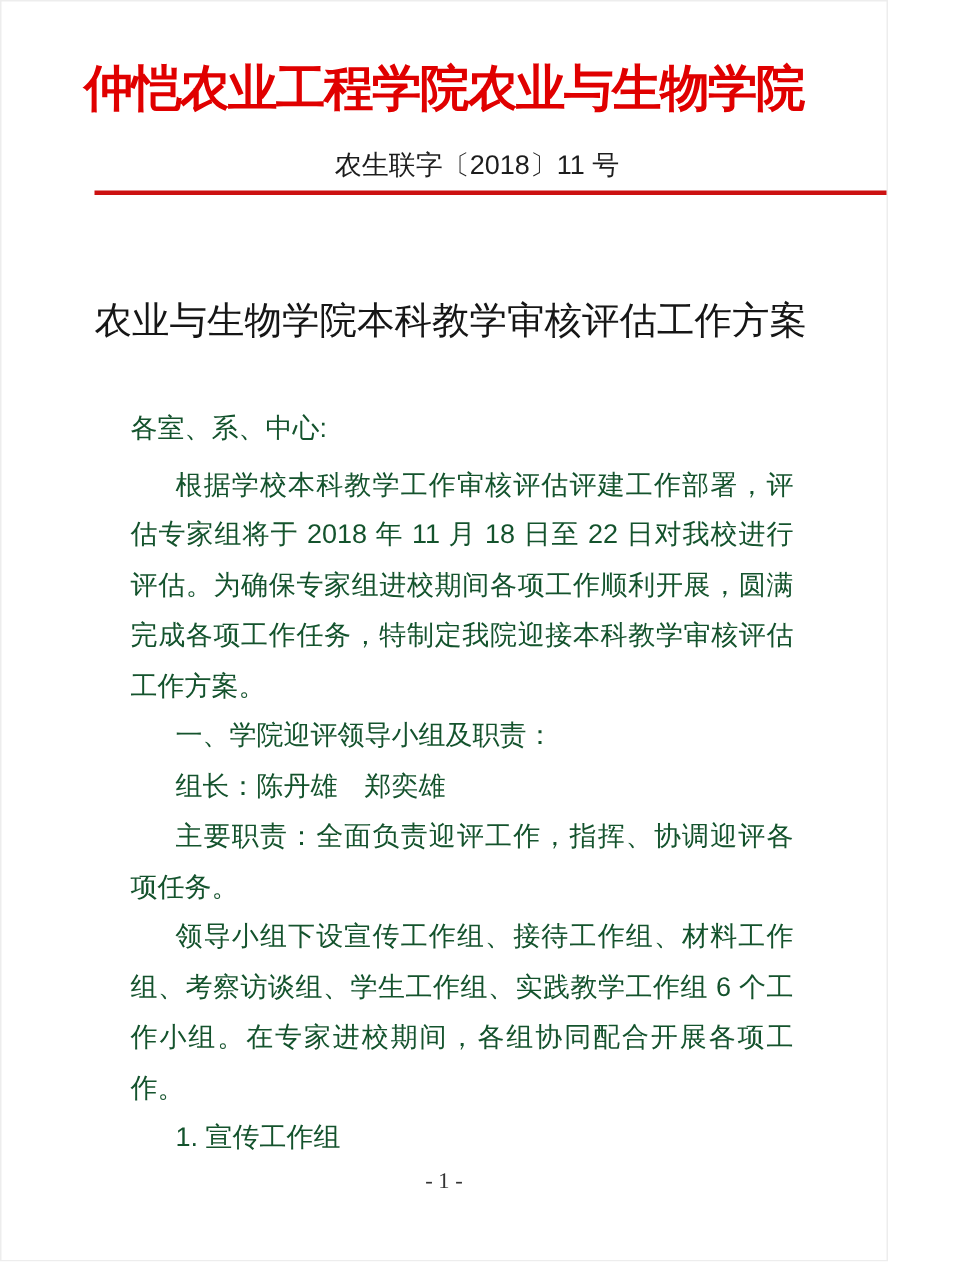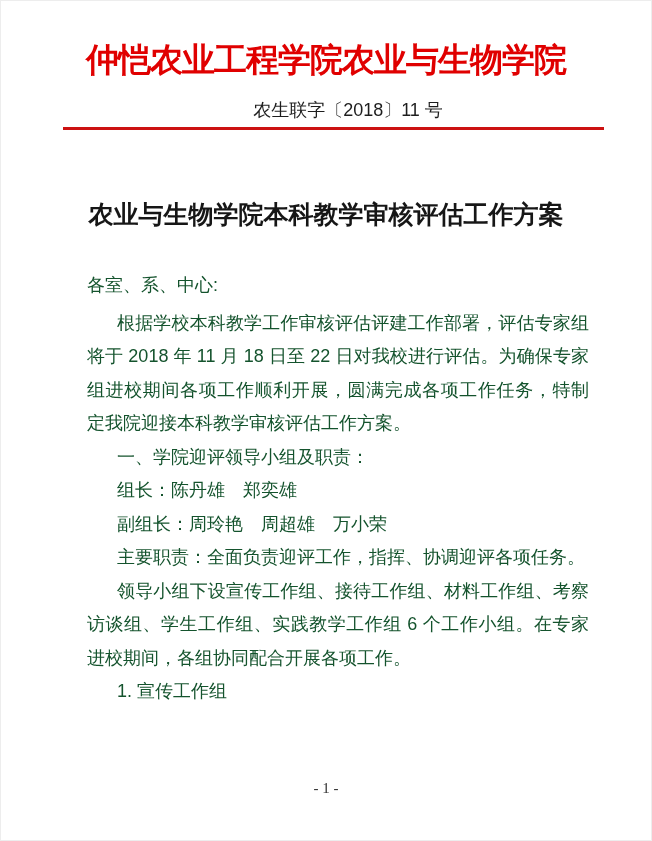--- a/index.html
+++ b/index.html
@@ -1,18 +1,18 @@
 <!DOCTYPE html>
 <html><head>
 <meta charset="utf-8">
 <style>
   html, body { margin: 0; padding: 0; background: #ffffff; }
   .page {
     position: relative;
-    width: 652px;
+    width: 592px;
     height: 841px;
     background: #ffffff;
     box-sizing: border-box;
     border: 1px solid #ededed;
     overflow: hidden;
     color: #212121;
     font-family: "Liberation Sans", sans-serif;
   }
   .institution {
     margin: 38px 8px 0;
@@ -37,21 +37,21 @@
     margin: 6px 0 0 62px;
     width: 541px;
     height: 3px;
     background: #cc1111;
   }
   .doc-title {
     margin: 67px 62px 0;
     text-align: center;
     font-size: 25px;
     line-height: 34px;
-    font-weight: bold;
+    font-weight: normal;
     color: #161616;
     white-space: nowrap;
   }
   .body-text {
     margin: 38px 62px 0 86px;
     font-size: 18px;
     line-height: 33.5px;
     color: #14532d;
     text-align: justify;
   }
@@ -80,21 +80,20 @@
 
   <div class="red-line"></div>
 
   <div class="doc-title">农业与生物学院本科教学审核评估工作方案</div>
 
   <div class="body-text">
     <p>各室、系、中心:</p>
     <p class="indent para-gap">根据学校本科教学工作审核评估评建工作部署，评估专家组将于 2018 年 11 月 18 日至 22 日对我校进行评估。为确保专家组进校期间各项工作顺利开展，圆满完成各项工作任务，特制定我院迎接本科教学审核评估工作方案。</p>
     <p class="indent">一、学院迎评领导小组及职责：</p>
     <p class="indent">组长：陈丹雄　郑奕雄</p>
-    <p class="indent">副组长：周玲艳　周超雄　万小荣</p>
     <p class="indent">主要职责：全面负责迎评工作，指挥、协调迎评各项任务。</p>
     <p class="indent">领导小组下设宣传工作组、接待工作组、材料工作组、考察访谈组、学生工作组、实践教学工作组 6 个工作小组。在专家进校期间，各组协同配合开展各项工作。</p>
     <p class="indent">1. 宣传工作组</p>
   </div>
 
   <div class="page-number">- 1 -</div>
 
 </div>
 
 </body></html>

